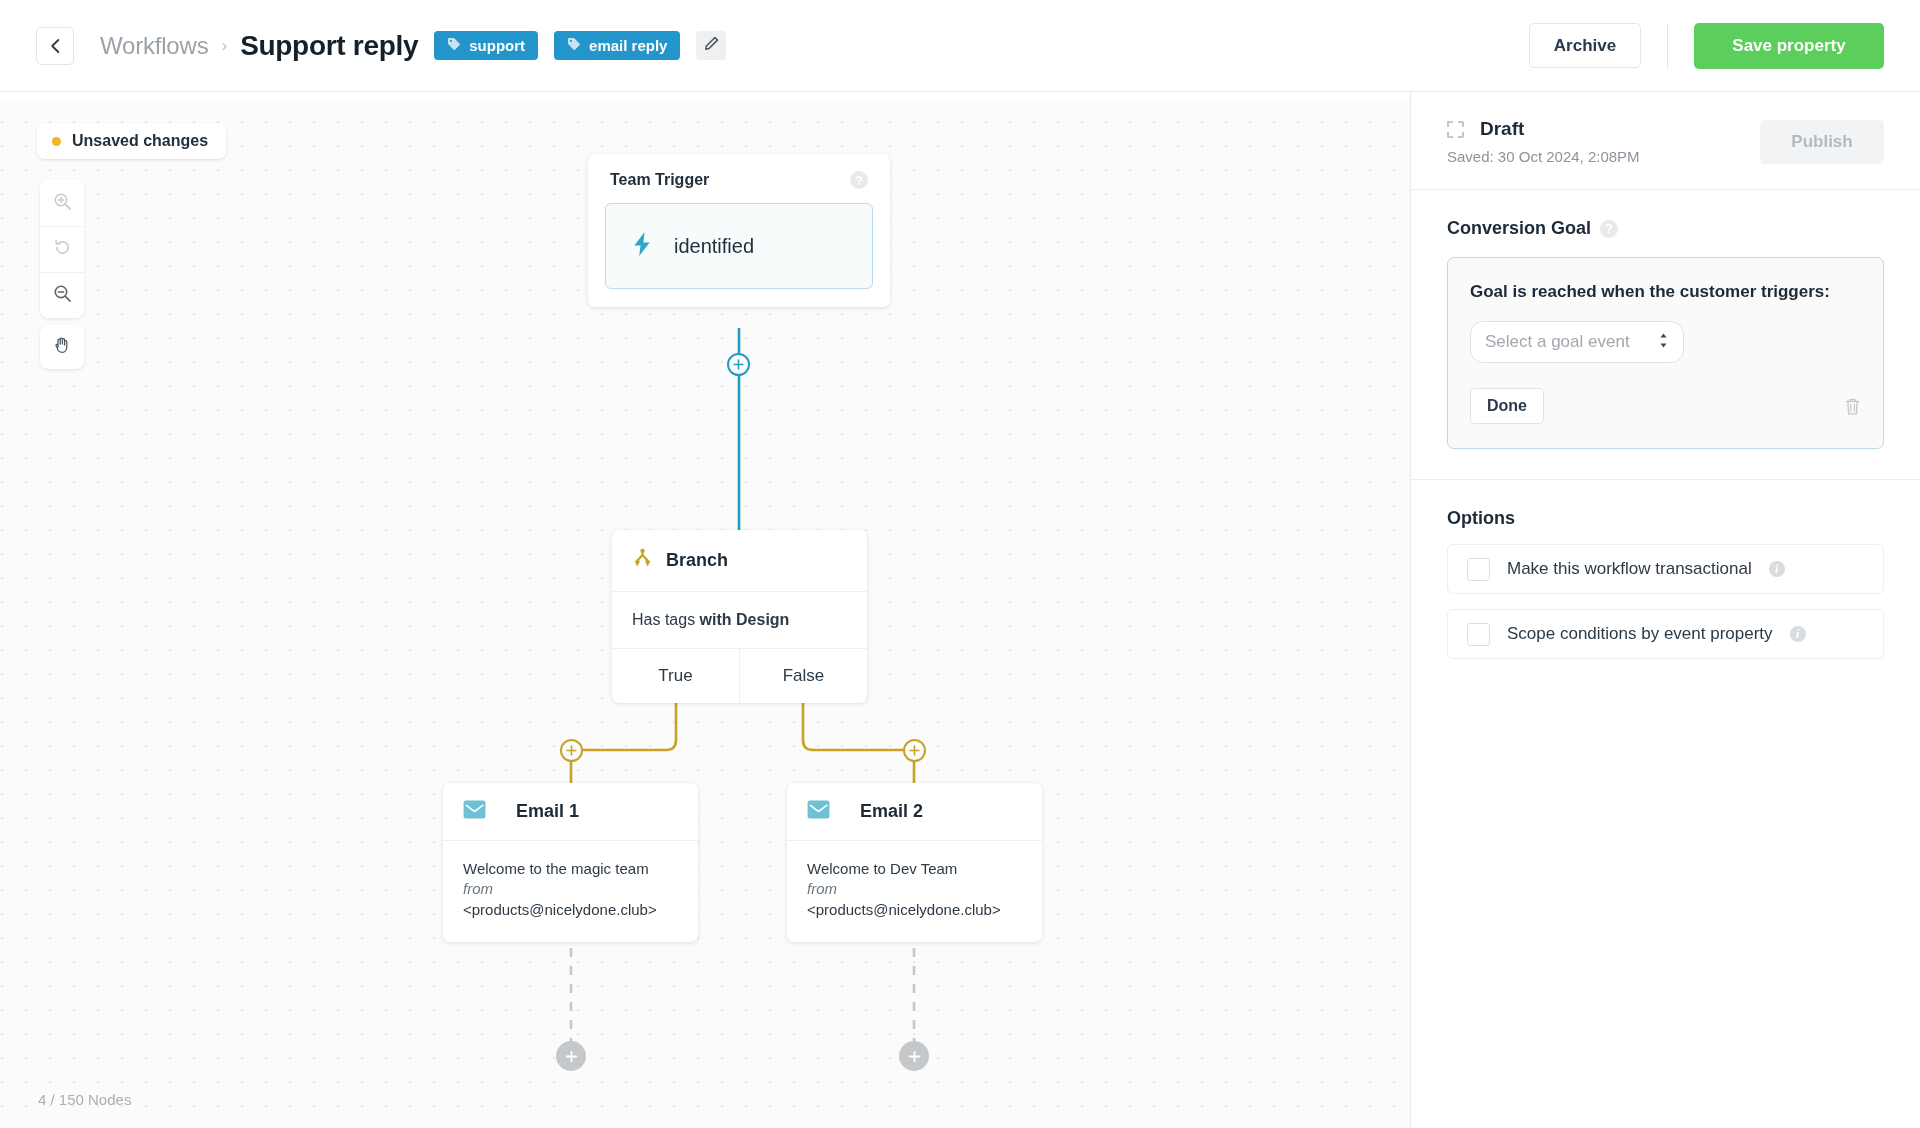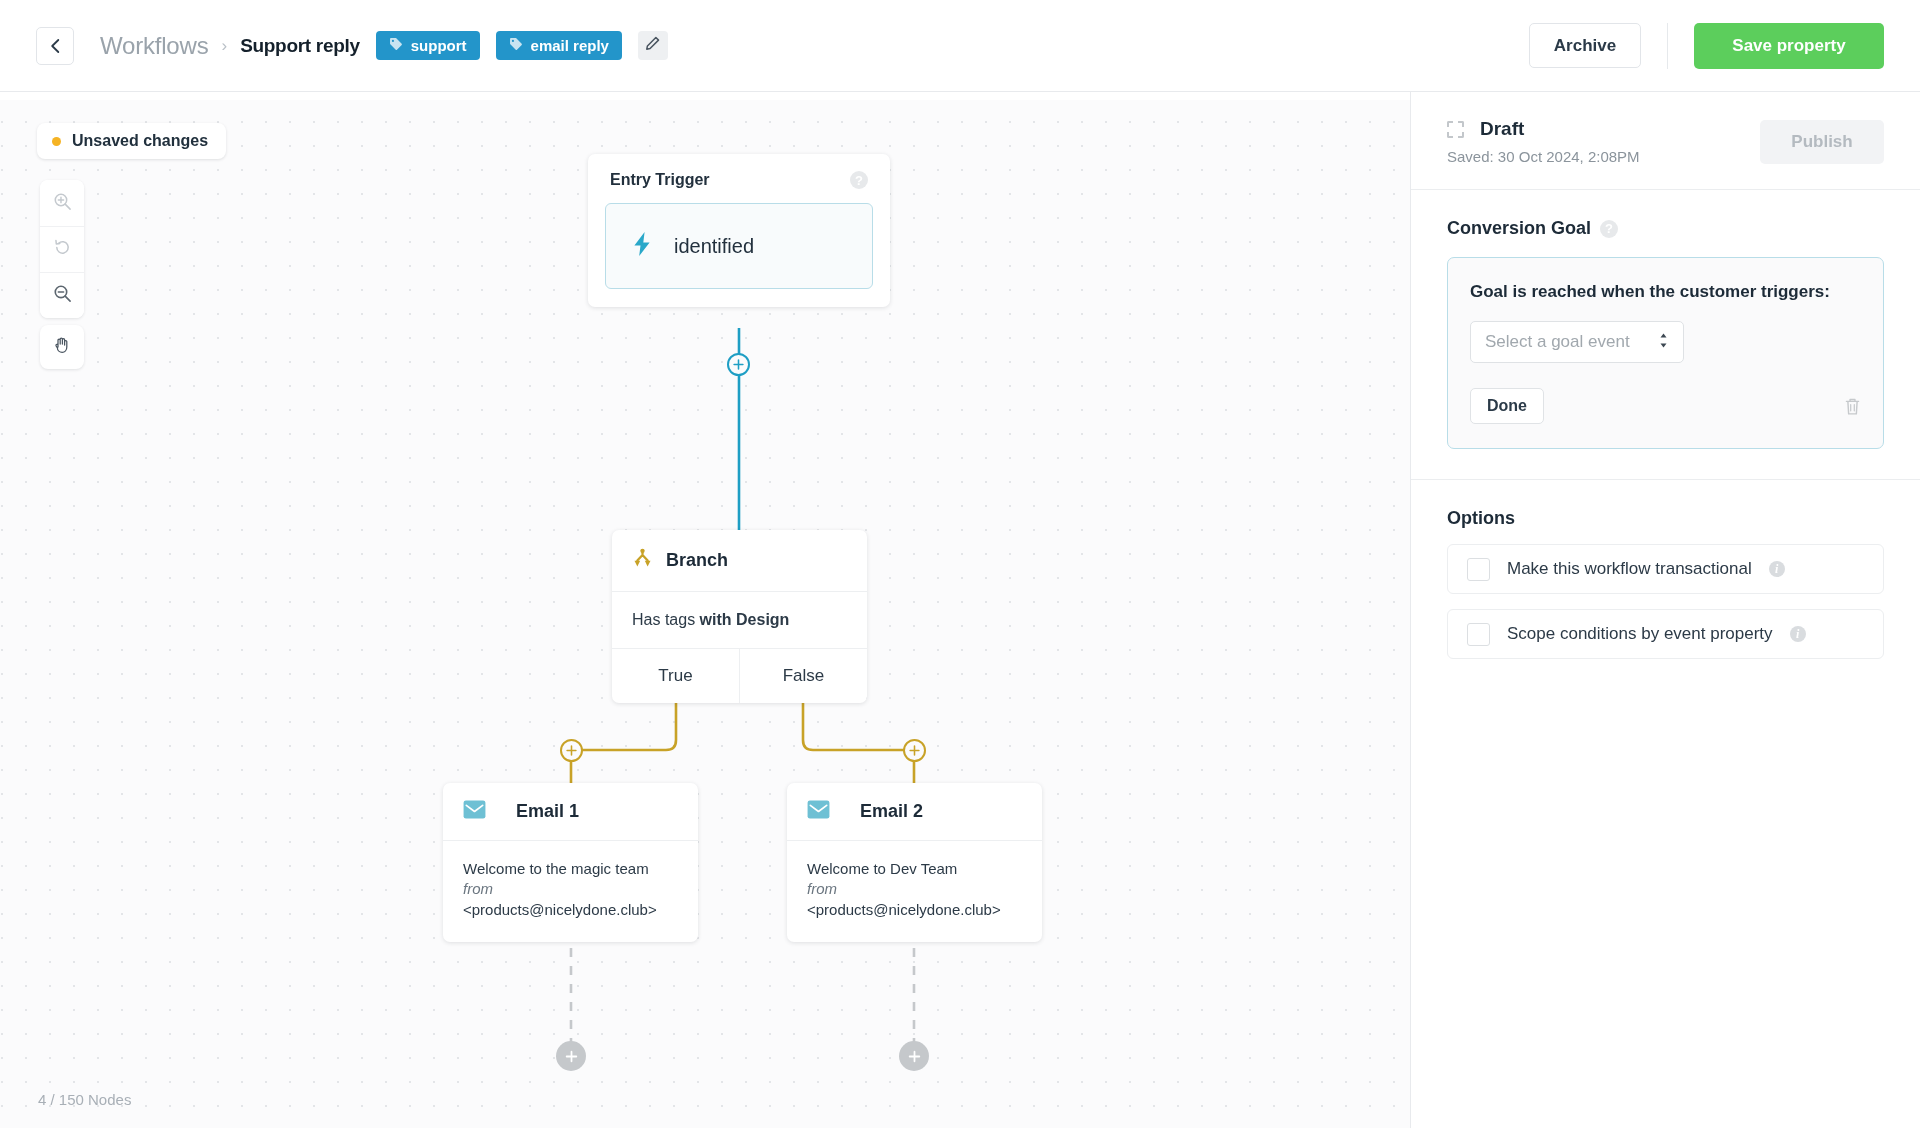--- a/index.html
+++ b/index.html
@@ -52,21 +52,21 @@
     font-size: 24px;
     color: #9aa3ab;
     letter-spacing: -0.2px;
   }
   .crumb-sep {
     font-size: 17px;
     color: #b9c0c7;
     margin: 0 13px;
   }
   .crumb-current {
-    font-size: 19px;
+    font-size: 28px;
     font-weight: bold;
     color: #14202b;
     letter-spacing: -0.3px;
   }
 
   .tag-pill {
     margin-left: 16px;
     height: 29px;
     border-radius: 4px;
     background: #2395ca;
@@ -390,21 +390,21 @@
   .goal-prompt {
     font-size: 17px;
     font-weight: bold;
     color: #1d2b38;
     margin-bottom: 19px;
   }
   .goal-select {
     width: 214px;
     height: 42px;
     border: 1px solid #dfe2e5;
-    border-radius: 5px;
+    border-radius: 13px;
     background: #ffffff;
     display: flex;
     align-items: center;
     padding: 0 14px;
     cursor: pointer;
   }
   .goal-select-text { font-size: 17px; color: #a1a8ae; flex: 1; }
   .goal-actions {
     margin-top: 25px;
     display: flex;
@@ -572,21 +572,21 @@
 
       <path d="M803 600 L803 640 Q803 650 813 650 L904 650 Q914 650 914 660 L914 683" stroke="#c8a227" stroke-width="2.6" fill="none"></path>
 
       <path d="M571 830 L571 956" stroke="#c5c8cb" stroke-width="2.6" fill="none" stroke-dasharray="9 9"></path>
 
       <path d="M914 830 L914 956" stroke="#c5c8cb" stroke-width="2.6" fill="none" stroke-dasharray="9 9"></path>
     </svg>
 
     <div class="node node-entry">
       <div class="entry-head">
-        <span class="entry-title">Entry Trigger</span>
+        <span class="entry-title">Team Trigger</span>
         <span class="qmark">?</span>
       </div>
       <div class="entry-body">
         <span>
           <svg width="20" height="26" viewBox="0 0 20 26">
             <path d="M12.6 1 2.4 14.4h6.1L7.2 25 17.6 11.4h-6.3z" fill="#2aa8c9"></path>
           </svg>
         </span>
         <span class="entry-event">identified</span>
       </div>

